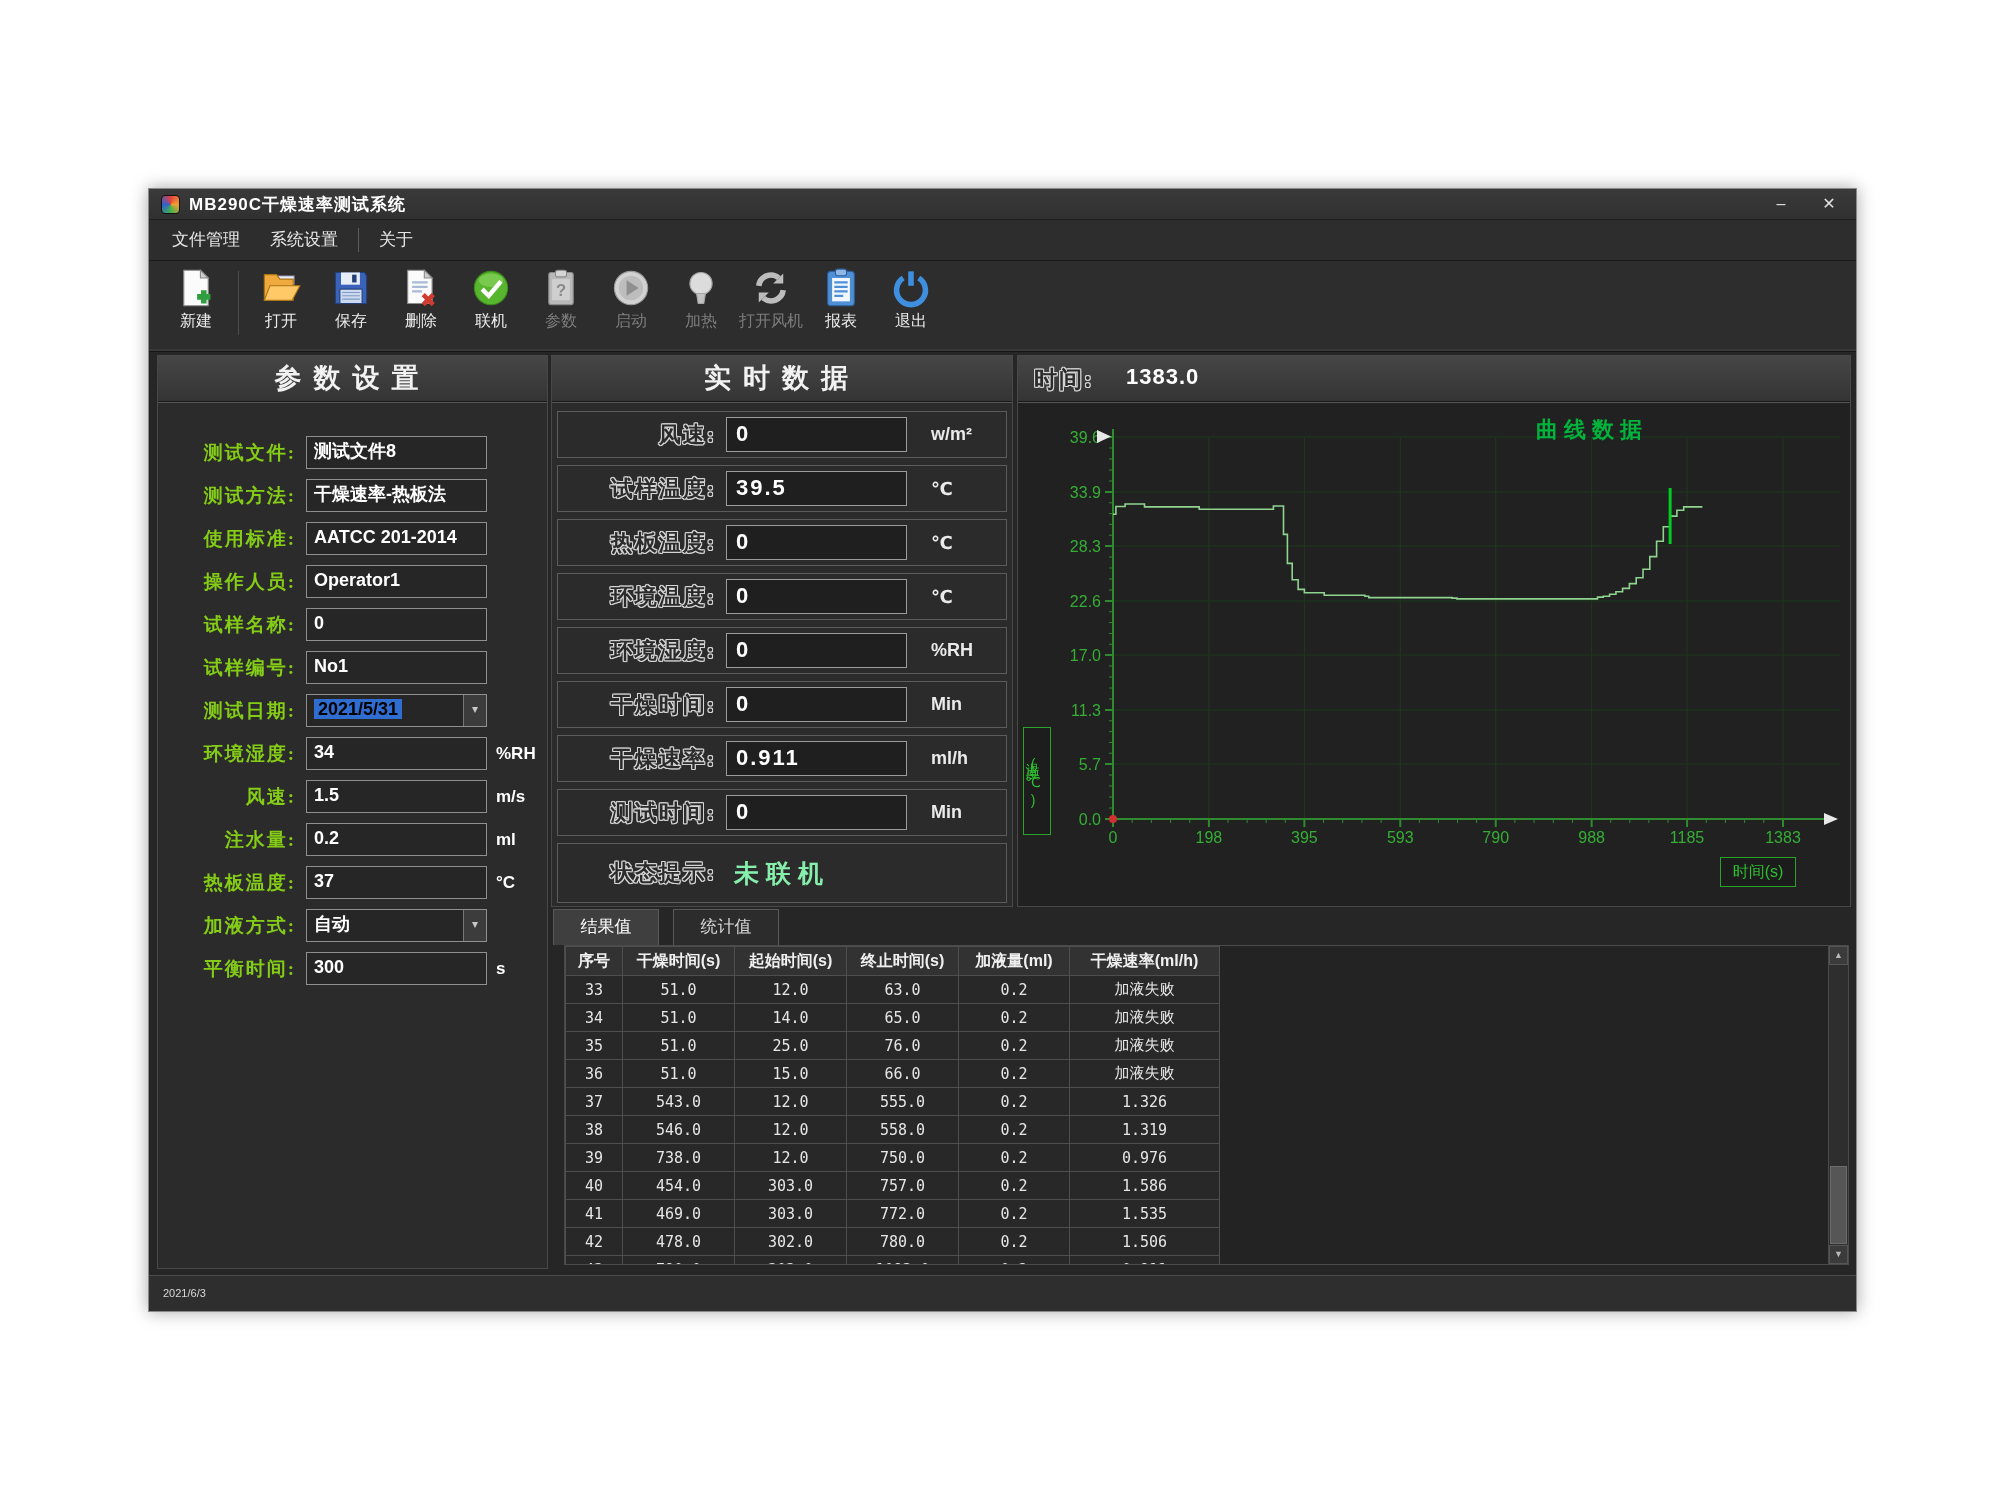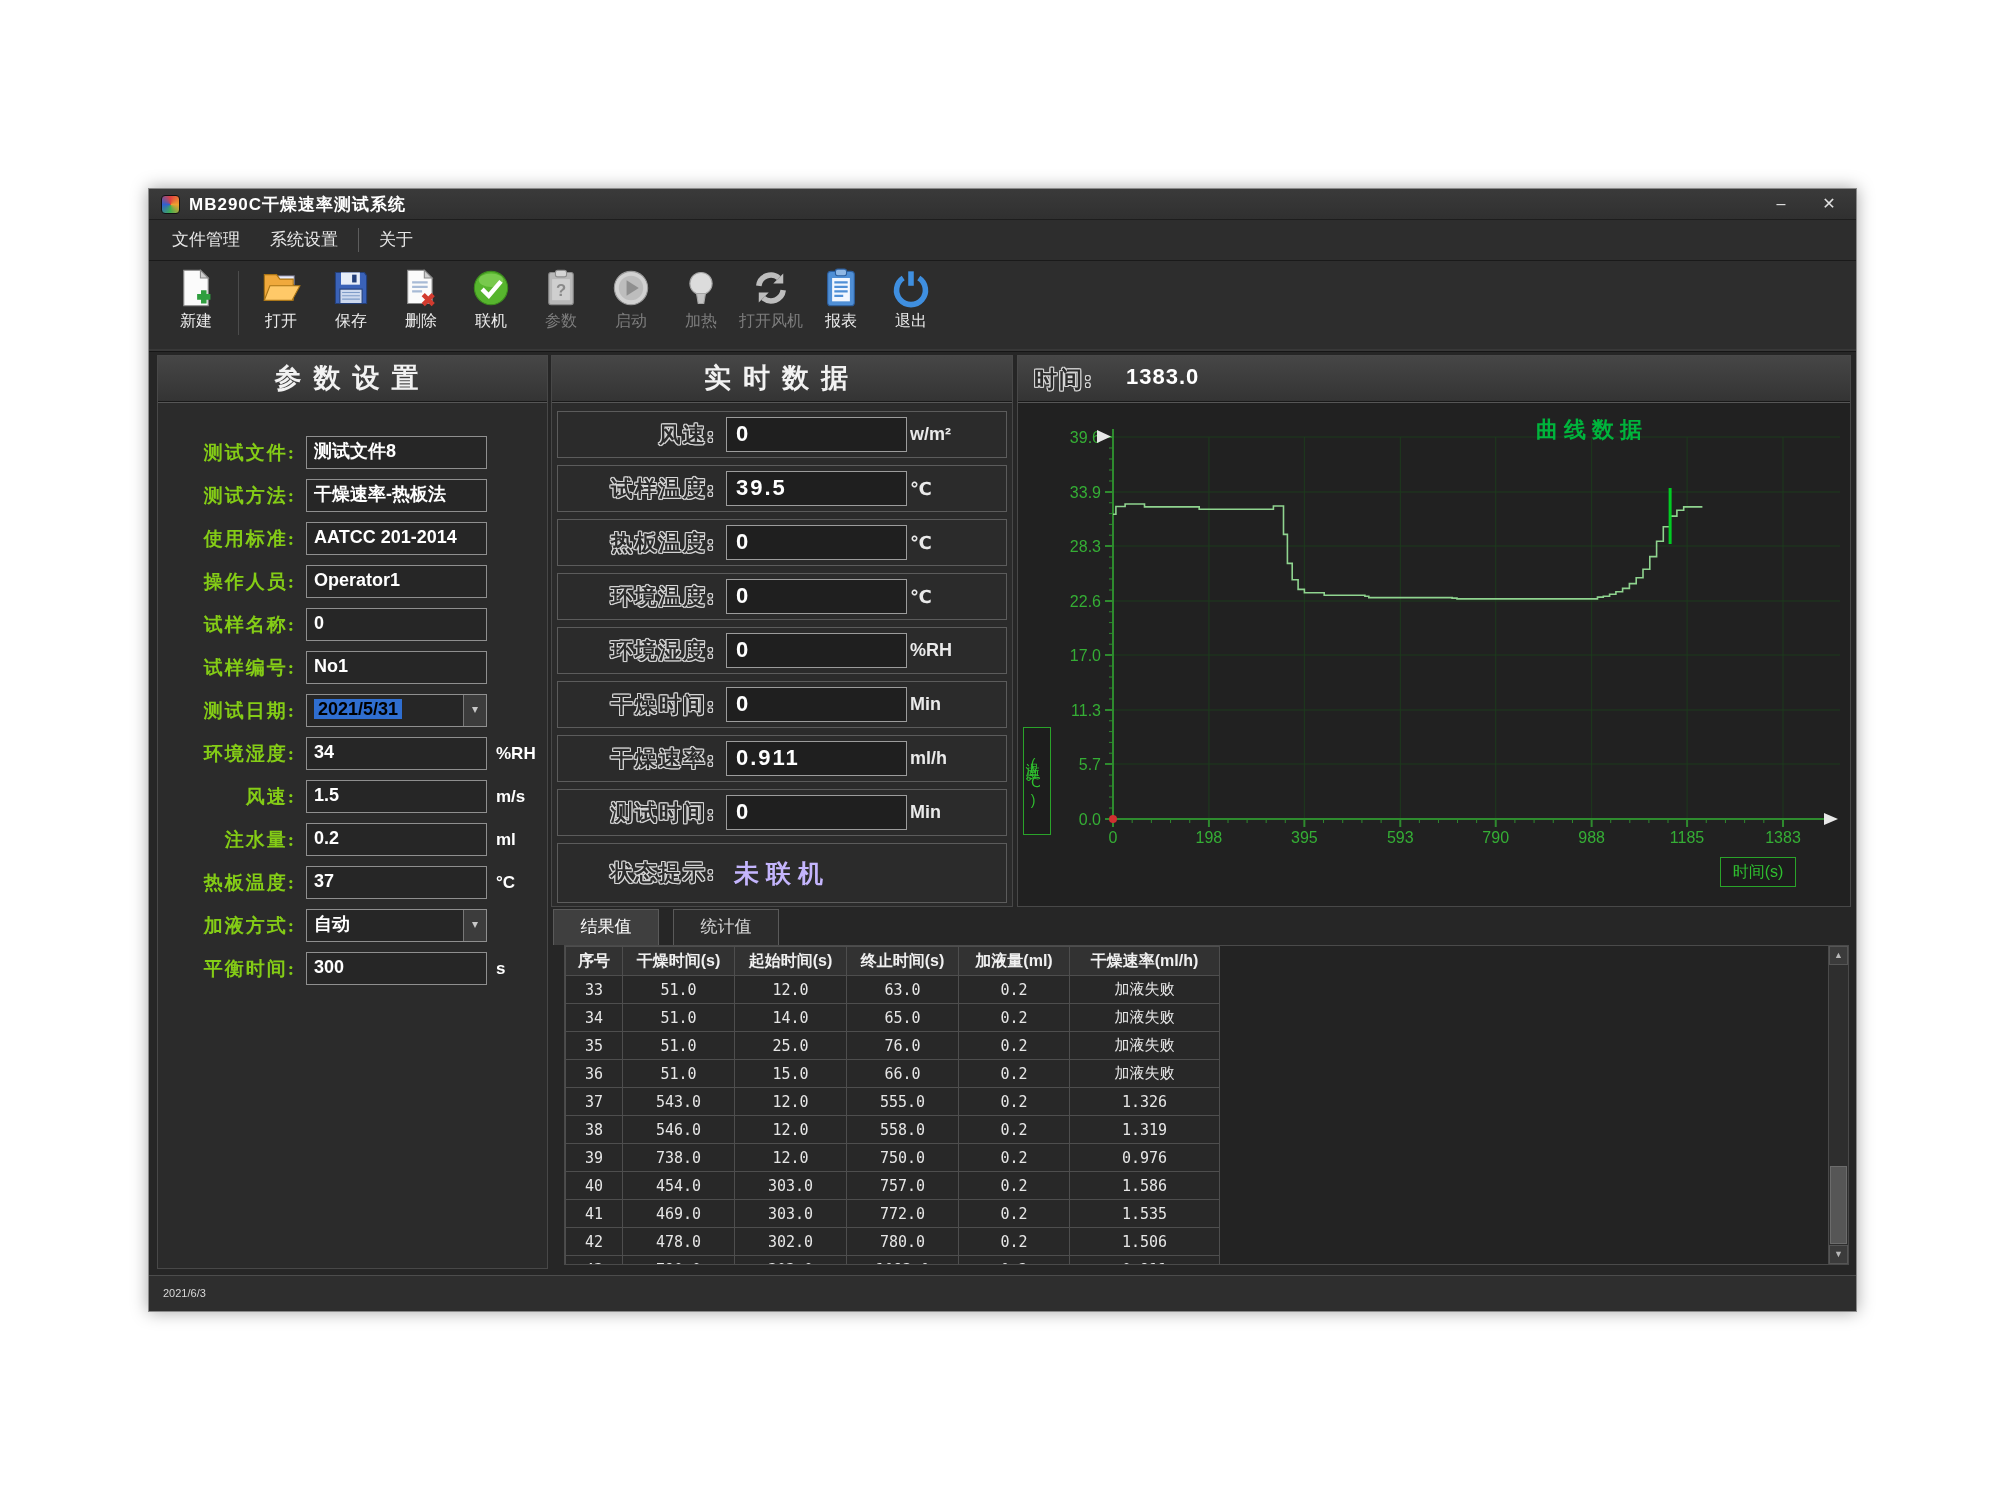--- a/index.html
+++ b/index.html
@@ -57,21 +57,21 @@
 
   
   #rt-rows{position:absolute;top:46px;left:0;right:0;bottom:0;padding-top:8px;border-top:1px solid #565656}
   .rt-group{height:45px;margin:0 5px 7px;border:1px solid #5c5c5c;display:flex;align-items:center;background:#2b2b2b}
   .outline-label{font-weight:bold;letter-spacing:2px;color:#2b2b2b;font-family:"Liberation Serif","DejaVu Serif",serif;
       text-shadow:-1px -1px 0 #d6d6d6,1px -1px 0 #d6d6d6,-1px 1px 0 #d6d6d6,1px 1px 0 #d6d6d6,
                   0 -1px 0 #d6d6d6,0 1px 0 #d6d6d6,-1px 0 0 #d6d6d6,1px 0 0 #d6d6d6}
   .rt-label{width:158px;text-align:right;font-size:22px;white-space:nowrap}
   .rt-value{margin-left:10px;width:170px;height:33px;background:#1f1f1f;border:1px solid #9c9c9c;color:#fff;
       font-size:22px;font-weight:bold;line-height:31px;padding-left:9px;letter-spacing:2px}
-  .rt-unit{margin-left:3px;color:#eaeaea;font-size:18px;font-weight:bold}
+  .rt-unit{margin-left:24px;color:#eaeaea;font-size:18px;font-weight:bold}
   .rt-status{height:58px}
   .status-value{color:#c62626;font-family:"Liberation Serif","DejaVu Serif",serif;font-weight:bold;
       font-size:25px;letter-spacing:7px;margin-left:18px}
 
   
   #chart-header{position:absolute;left:0;top:0;right:0;height:45px;background:linear-gradient(#464646,#343434);
       border-bottom:1px solid #191919}
   .time-label{position:absolute;left:16px;top:8px;font-size:23px}
   .time-value{position:absolute;left:108px;top:8px;color:#fff;font-weight:bold;font-size:22px;letter-spacing:1px}
   #chart-body{position:absolute;top:46px;left:0;right:0;bottom:0;border-top:1px solid #565656;background:#212121}
@@ -329,21 +329,21 @@
           <div class="rt-value">0.911</div>
           <span class="rt-unit">ml/h</span>
         </div>
         <div class="rt-group">
           <span class="rt-label outline-label">测试时间:</span>
           <div class="rt-value">0</div>
           <span class="rt-unit">Min</span>
         </div>
         <div class="rt-group rt-status">
           <span class="rt-label outline-label">状态提示:</span>
-          <span class="status-value" style="color: #c4b5fd; font-family: Liberation Mono, monospace;">未联机</span>
+          <span class="status-value" style="color: #86efac; font-family: Liberation Mono, monospace;">未联机</span>
         </div>
       </div>
   </div>
 
   <div class="panel" id="panel-chart">
     <div id="chart-header">
       <span class="time-label outline-label">时间:</span>
       <span class="time-value">1383.0</span>
     </div>
     <div id="chart-body">

